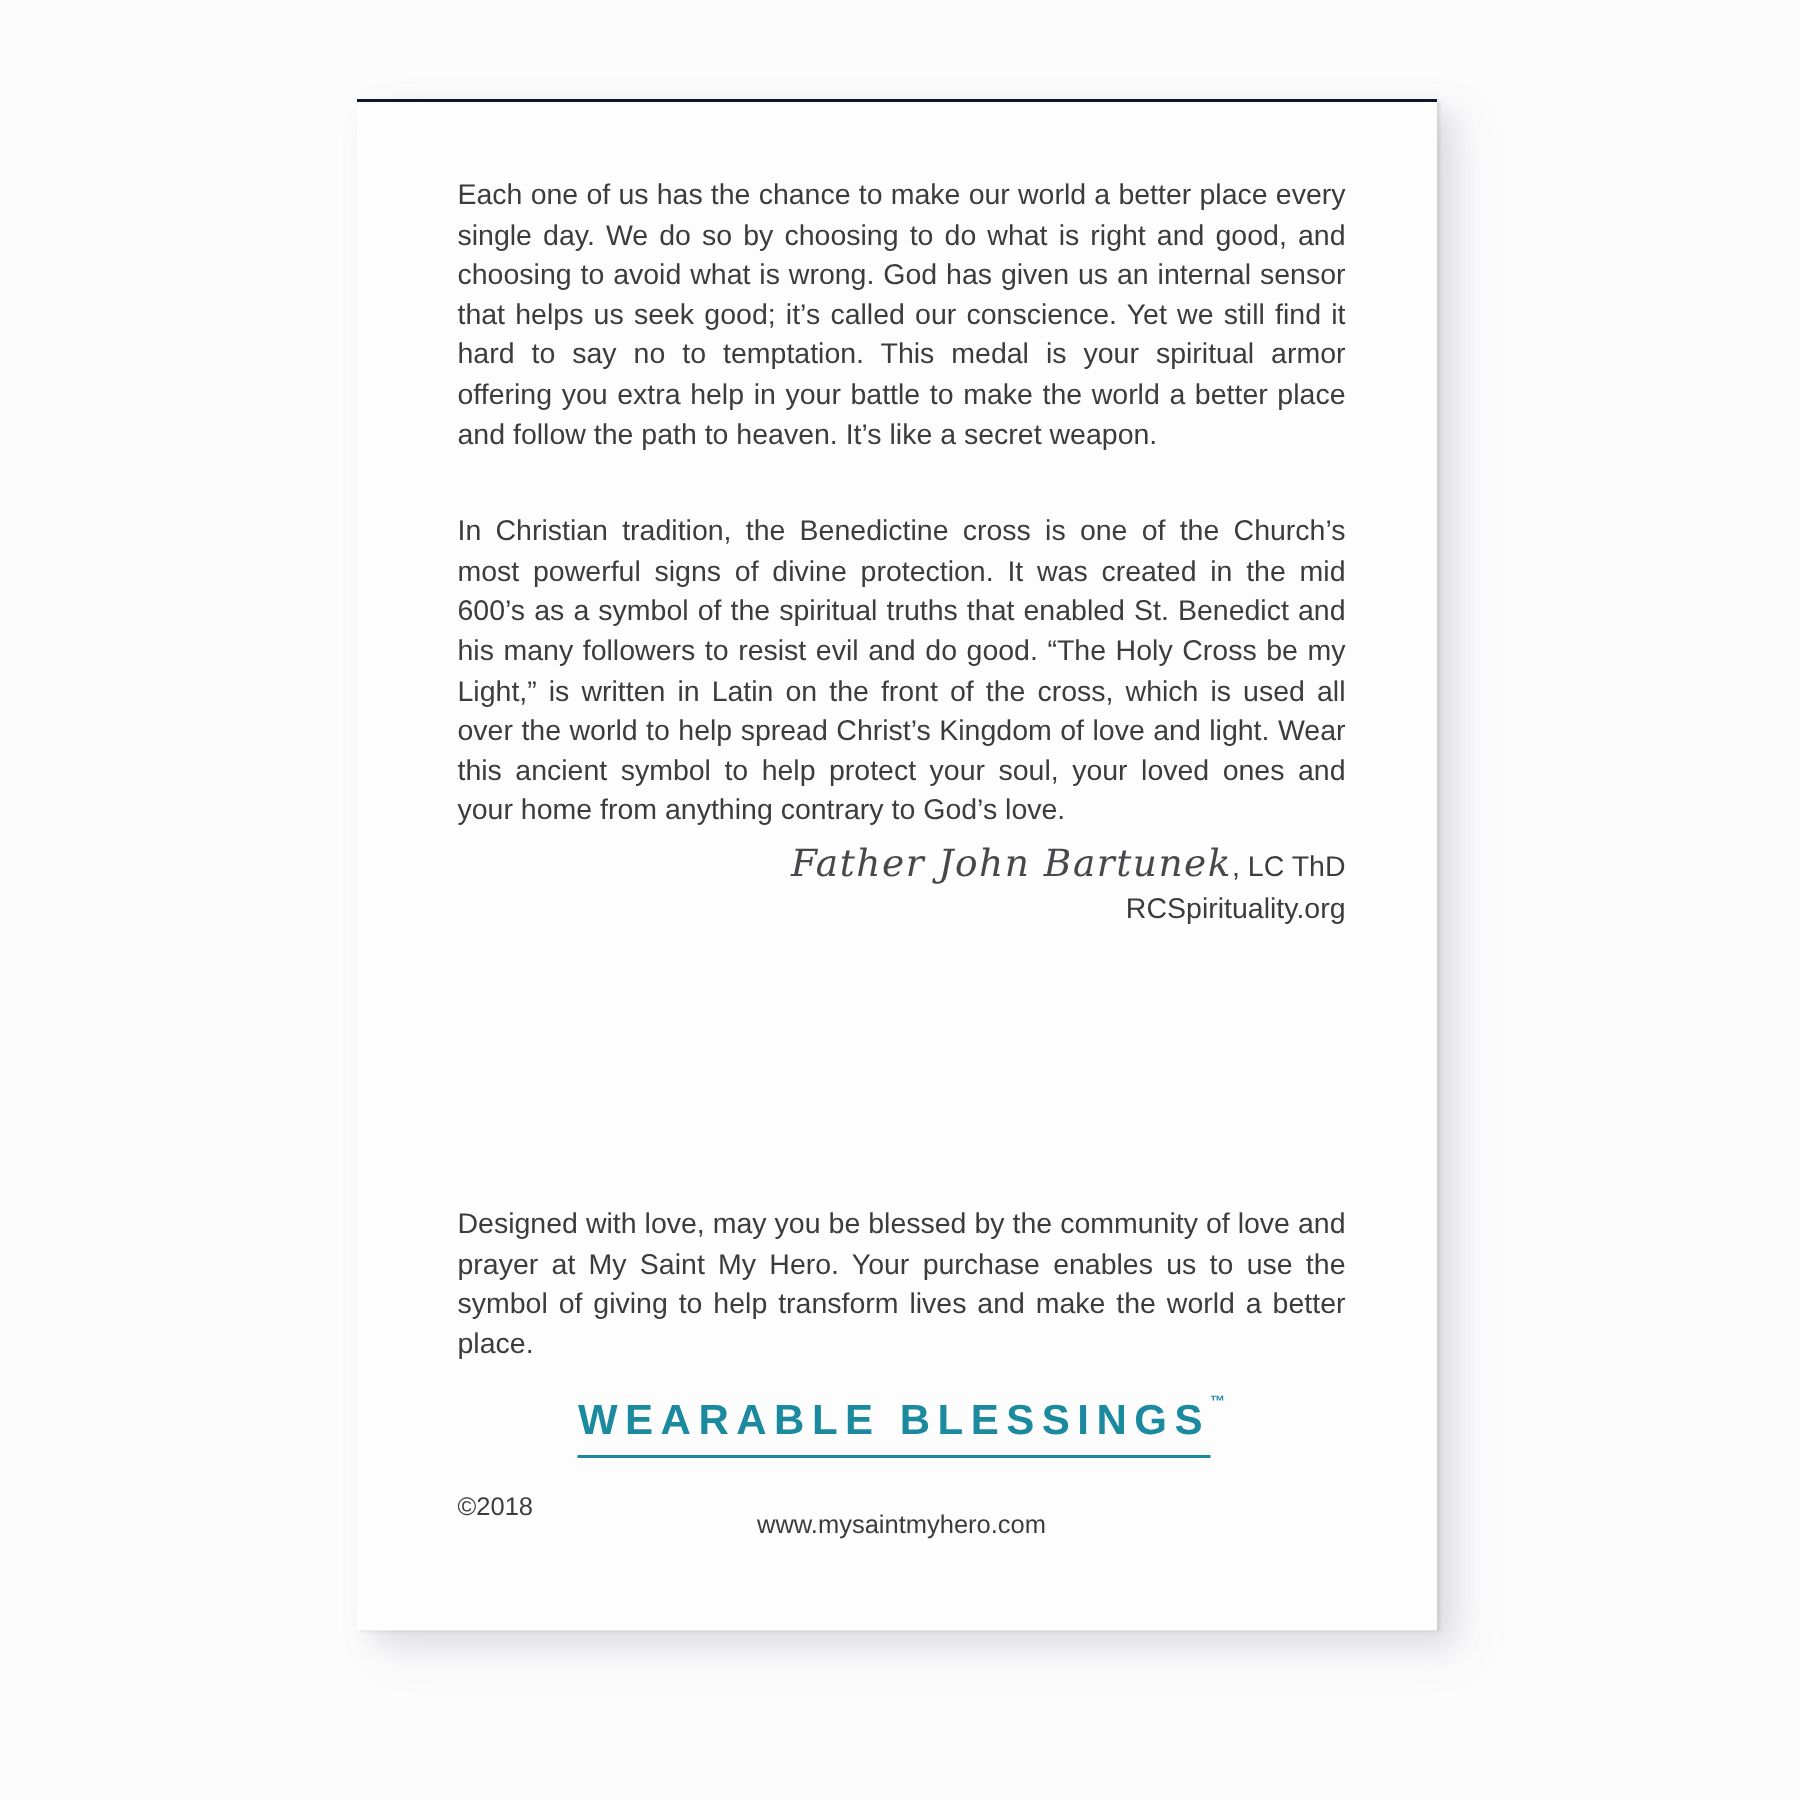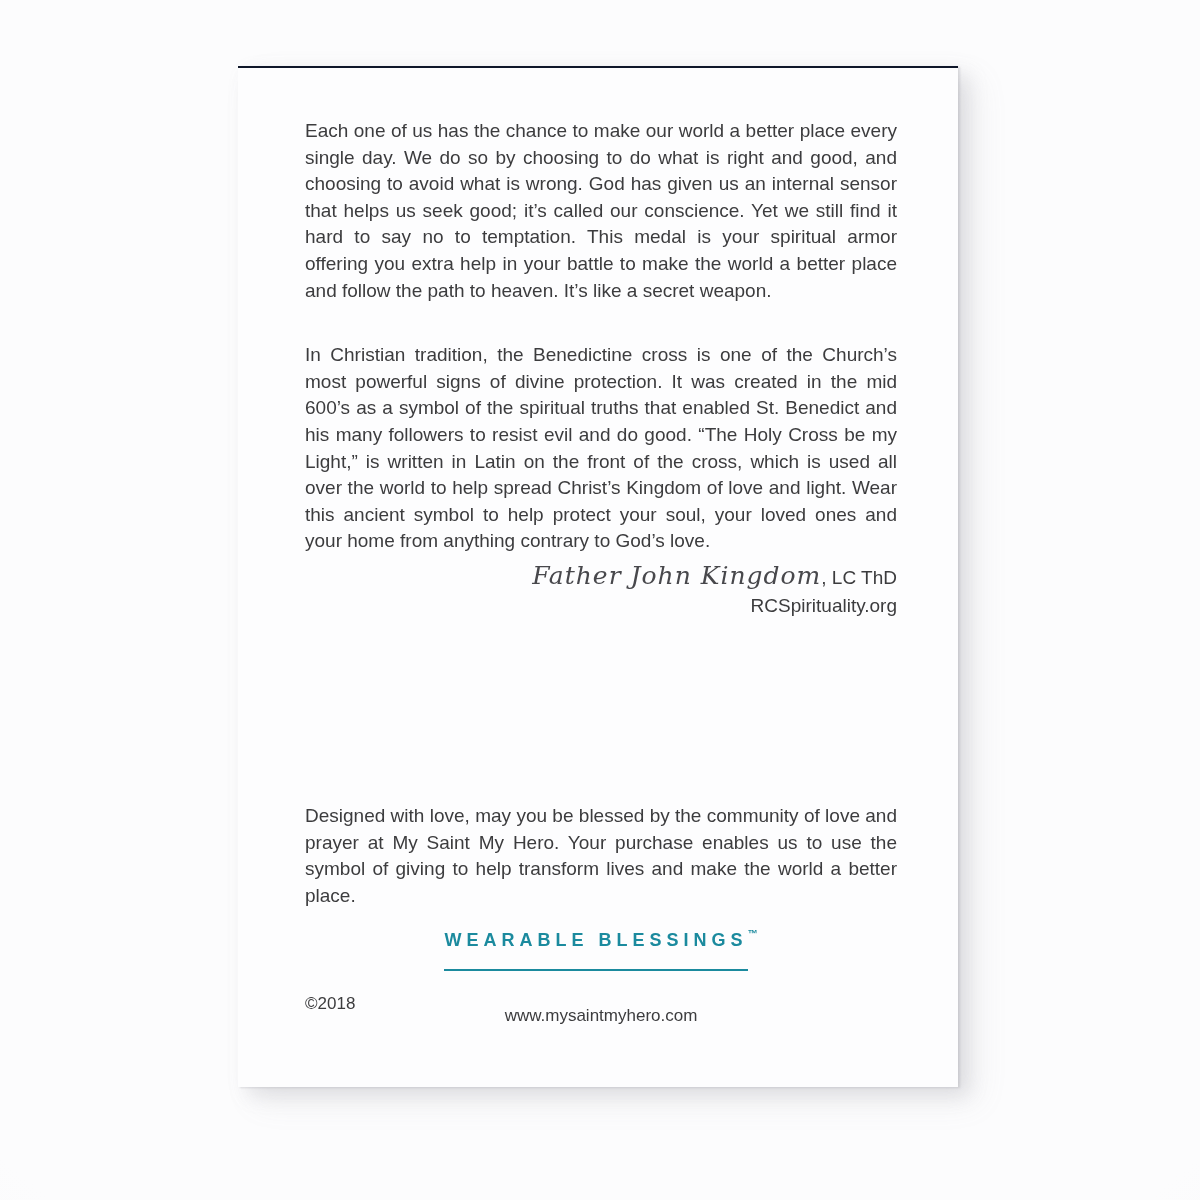--- a/index.html
+++ b/index.html
@@ -68,23 +68,23 @@
     text-align: center;
     color: #1b8a9e;
   }
   .brand-title {
     display: inline-block;
     white-space: nowrap;
   }
   .brand-title-text {
     display: inline-block;
     font-weight: bold;
-    font-size: 18px;
+    font-size: 28px;
     letter-spacing: 5px;
-    padding-bottom: 18px;
+    padding-bottom: 7px;
     border-bottom: 2px solid #1b8a9e;
   }
   .tm {
     font-size: 10px;
     font-weight: bold;
     vertical-align: top;
     position: relative;
     top: -2px;
     letter-spacing: 0;
   }
@@ -120,21 +120,21 @@
 <body>
 
 <div class="card">
   <div class="content">
 
     <p class="body-text p1">Each one of us has the chance to make our world a better place every single day. We do so by choosing to do what is right and good, and choosing to avoid what is wrong. God has given us an internal sensor that helps us seek good; it’s called our conscience. Yet we still find it hard to say no to temptation. This medal is your spiritual armor offering you extra help in your battle to make the world a better place and follow the path to heaven. It’s like a secret weapon.</p>
 
     <p class="body-text p2">In Christian tradition, the Benedictine cross is one of the Church’s most powerful signs of divine protection. It was created in the mid 600’s as a symbol of the spiritual truths that enabled St. Benedict and his many followers to resist evil and do good. “The Holy Cross be my Light,” is written in Latin on the front of the cross, which is used all over the world to help spread Christ’s Kingdom of love and light. Wear this ancient symbol to help protect your soul, your loved ones and your home from anything contrary to God’s love.</p>
 
     <div class="signature-block">
-      <div class="sig-line"><span class="script">Father John Kingdom</span><span class="cred">, LC ThD</span></div>
+      <div class="sig-line"><span class="script">Father John Bartunek</span><span class="cred">, LC ThD</span></div>
       <div class="org">RCSpirituality.org</div>
     </div>
 
     <p class="body-text p3">Designed with love, may you be blessed by the community of love and prayer at My Saint My Hero. Your purchase enables us to use the symbol of giving to help transform lives and make the world a better place.</p>
 
     <div class="brand">
       <span class="brand-title"><span class="brand-title-text">WEARABLE BLESSINGS</span><sup class="tm">™</sup></span>
     </div>
 
     <div class="footer-row">

